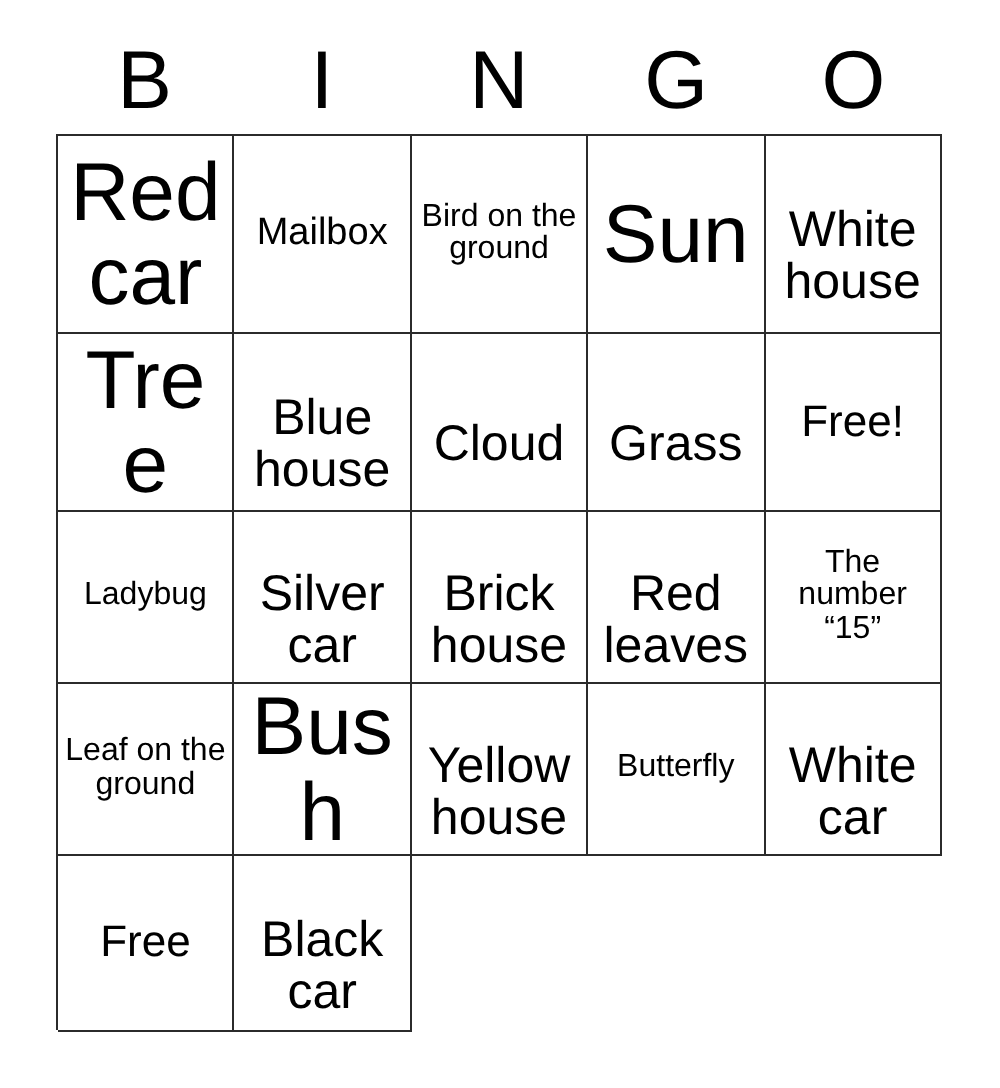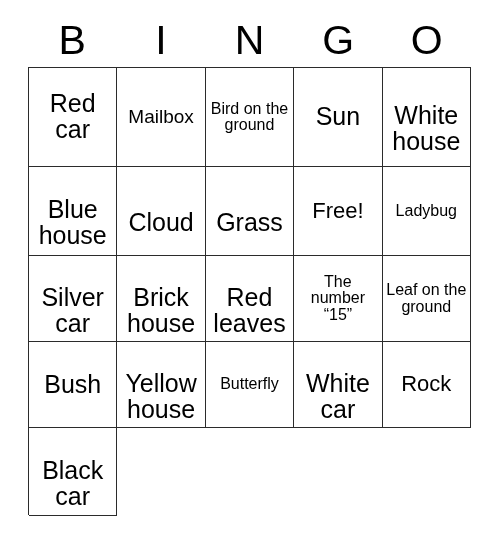--- a/index.html
+++ b/index.html
@@ -70,21 +70,21 @@
     background: #ffffff;
   }
   .cell-text {
     display: block;
     width: 100%;
     line-height: 1.03;
     word-wrap: break-word;
     color: #000;
   }
   
-  .fs-xl  { font-size: 25px; }
+  .fs-xl  { font-size: 41px; }
   .fs-lg  { font-size: 22px; }
   .fs-md  { font-size: 25px; margin-top: 24px; }
   .fs-sm  { font-size: 19px; text-align: center; }
   .fs-xs  { font-size: 16px; }
 </style>
 </head>
 <body>
 
 <div id="card">
 
@@ -107,20 +107,23 @@
     <div class="cell">
       <span class="cell-text fs-xs">Bird on the ground</span>
     </div>
     <div class="cell">
       <span class="cell-text fs-xl">Sun</span>
     </div>
     <div class="cell">
       <span class="cell-text fs-md">White house</span>
     </div>
 
+    <div class="cell">
+      <span class="cell-text fs-xl">Tree</span>
+    </div>
     <div class="cell">
       <span class="cell-text fs-md">Blue house</span>
     </div>
     <div class="cell">
       <span class="cell-text fs-md">Cloud</span>
     </div>
 
     <div class="cell">
       <span class="cell-text fs-md">Grass</span>
     </div>
@@ -153,20 +156,20 @@
     <div class="cell">
       <span class="cell-text fs-md">Yellow house</span>
     </div>
     <div class="cell">
       <span class="cell-text fs-xs">Butterfly</span>
     </div>
     <div class="cell">
       <span class="cell-text fs-md">White car</span>
     </div>
     <div class="cell">
-      <span class="cell-text fs-lg">Rock</span>
+      <span class="cell-text fs-lg">Free</span>
     </div>
     <div class="cell">
       <span class="cell-text fs-md">Black car</span>
     </div>
 
   </div>
 </div>
 
 </body></html>

